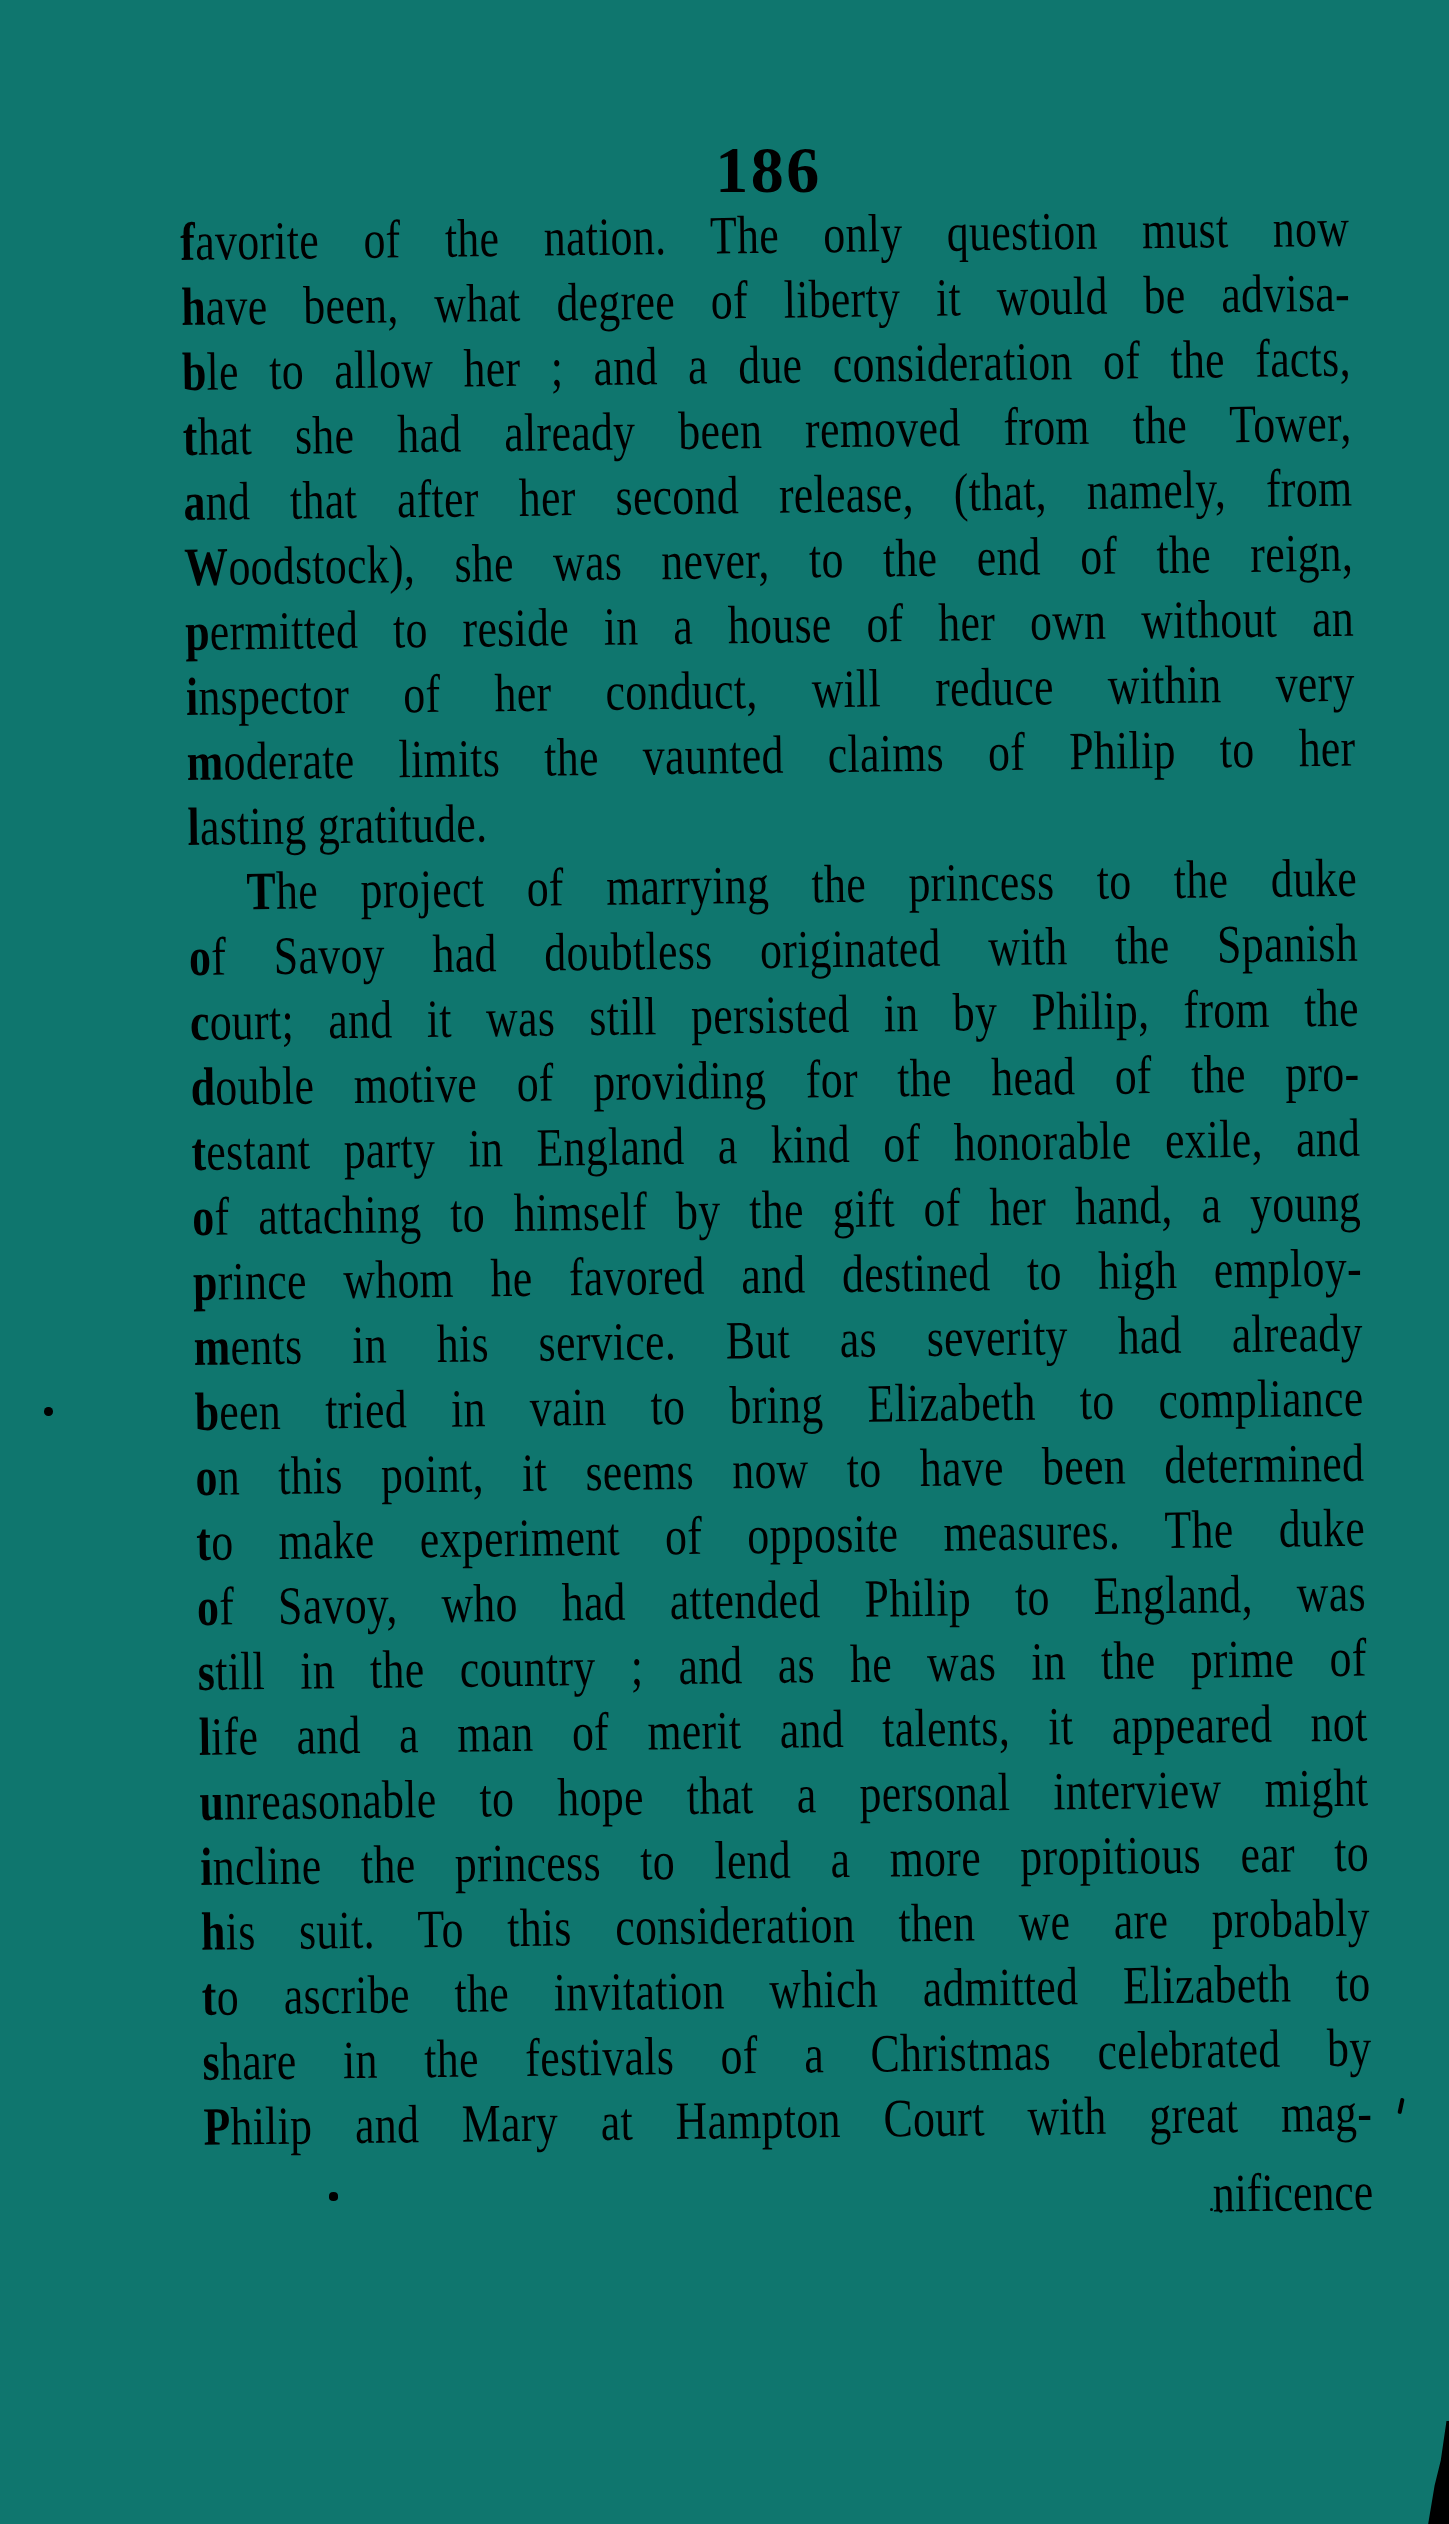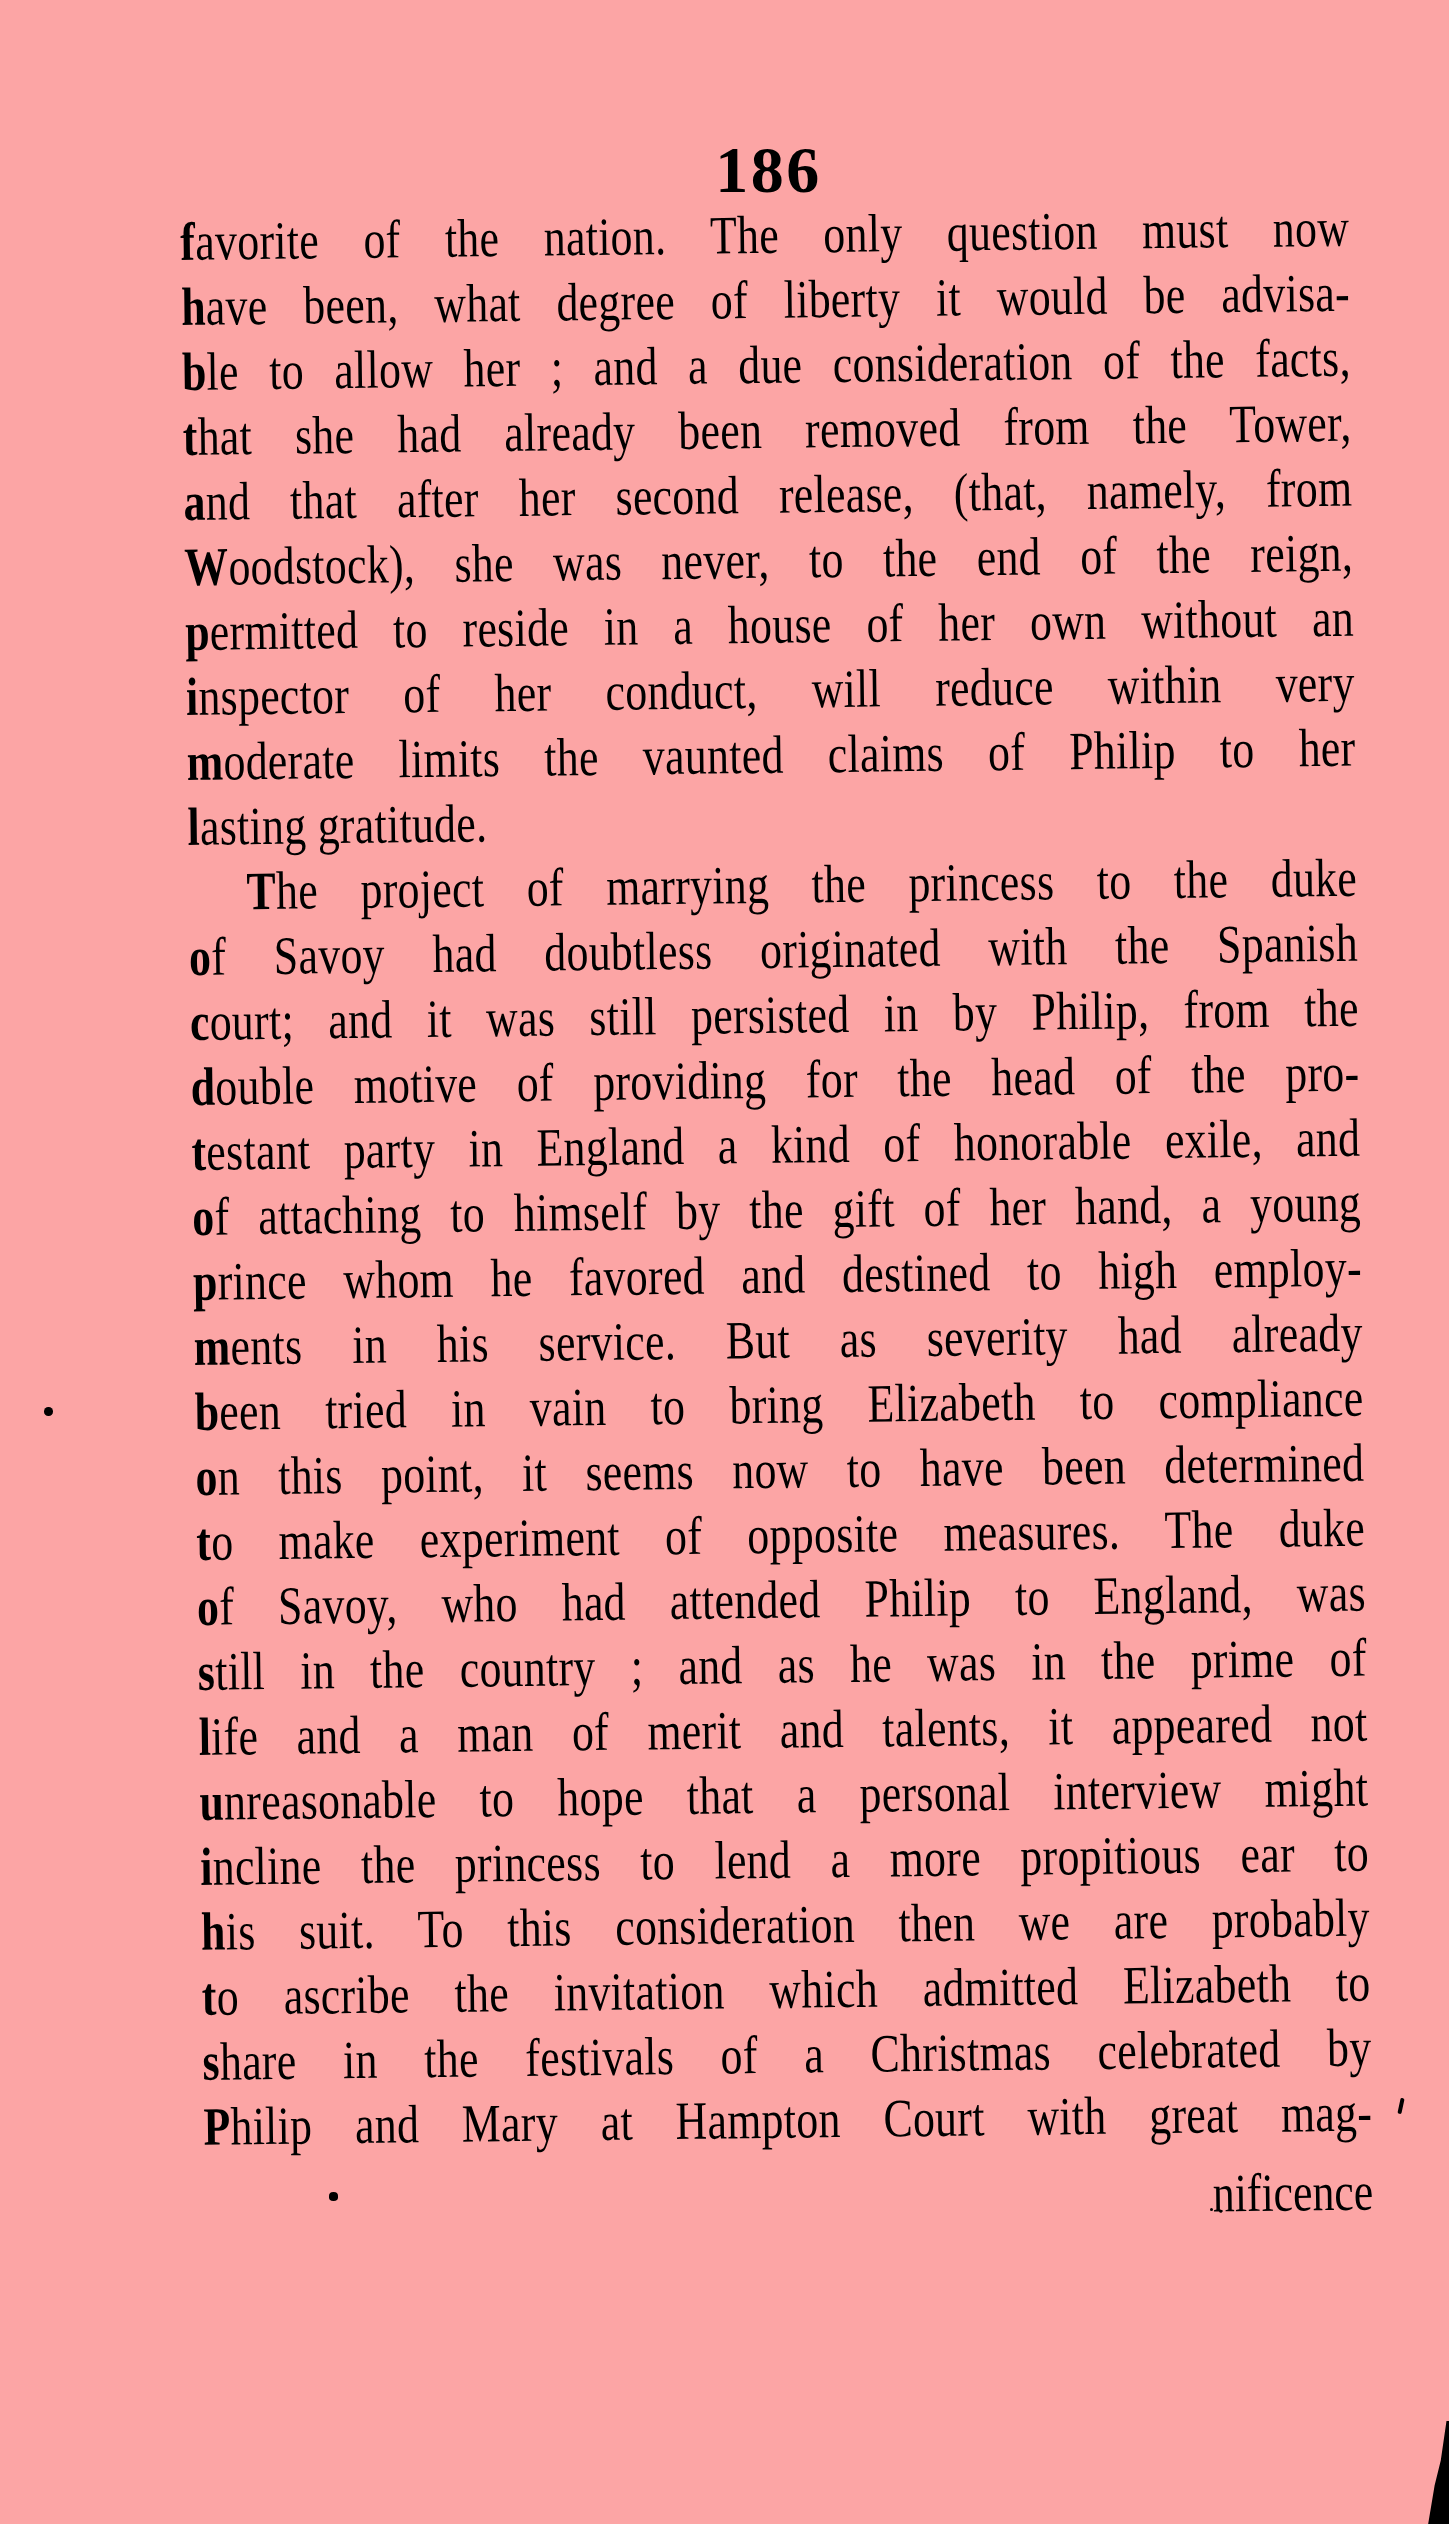--- a/index.html
+++ b/index.html
@@ -1,20 +1,20 @@
 <!DOCTYPE html>
 <html style="font-size:13.6px"><head>
 <meta charset="utf-8">
 <style>
   html, body { margin: 0; padding: 0; background: #ffffff; }
   .page {
     position: relative;
     width: 1450px;
     height: 2525px;
-    background: #fca5a5;
+    background: #0f766e;
     overflow: hidden;
     font-family: "Liberation Serif", "DejaVu Serif", serif;
     color: #000000;
   }
   .page-number {
     position: absolute;
     top: 132px;
     left: 88px;
     width: 1361px;
     text-align: center;

